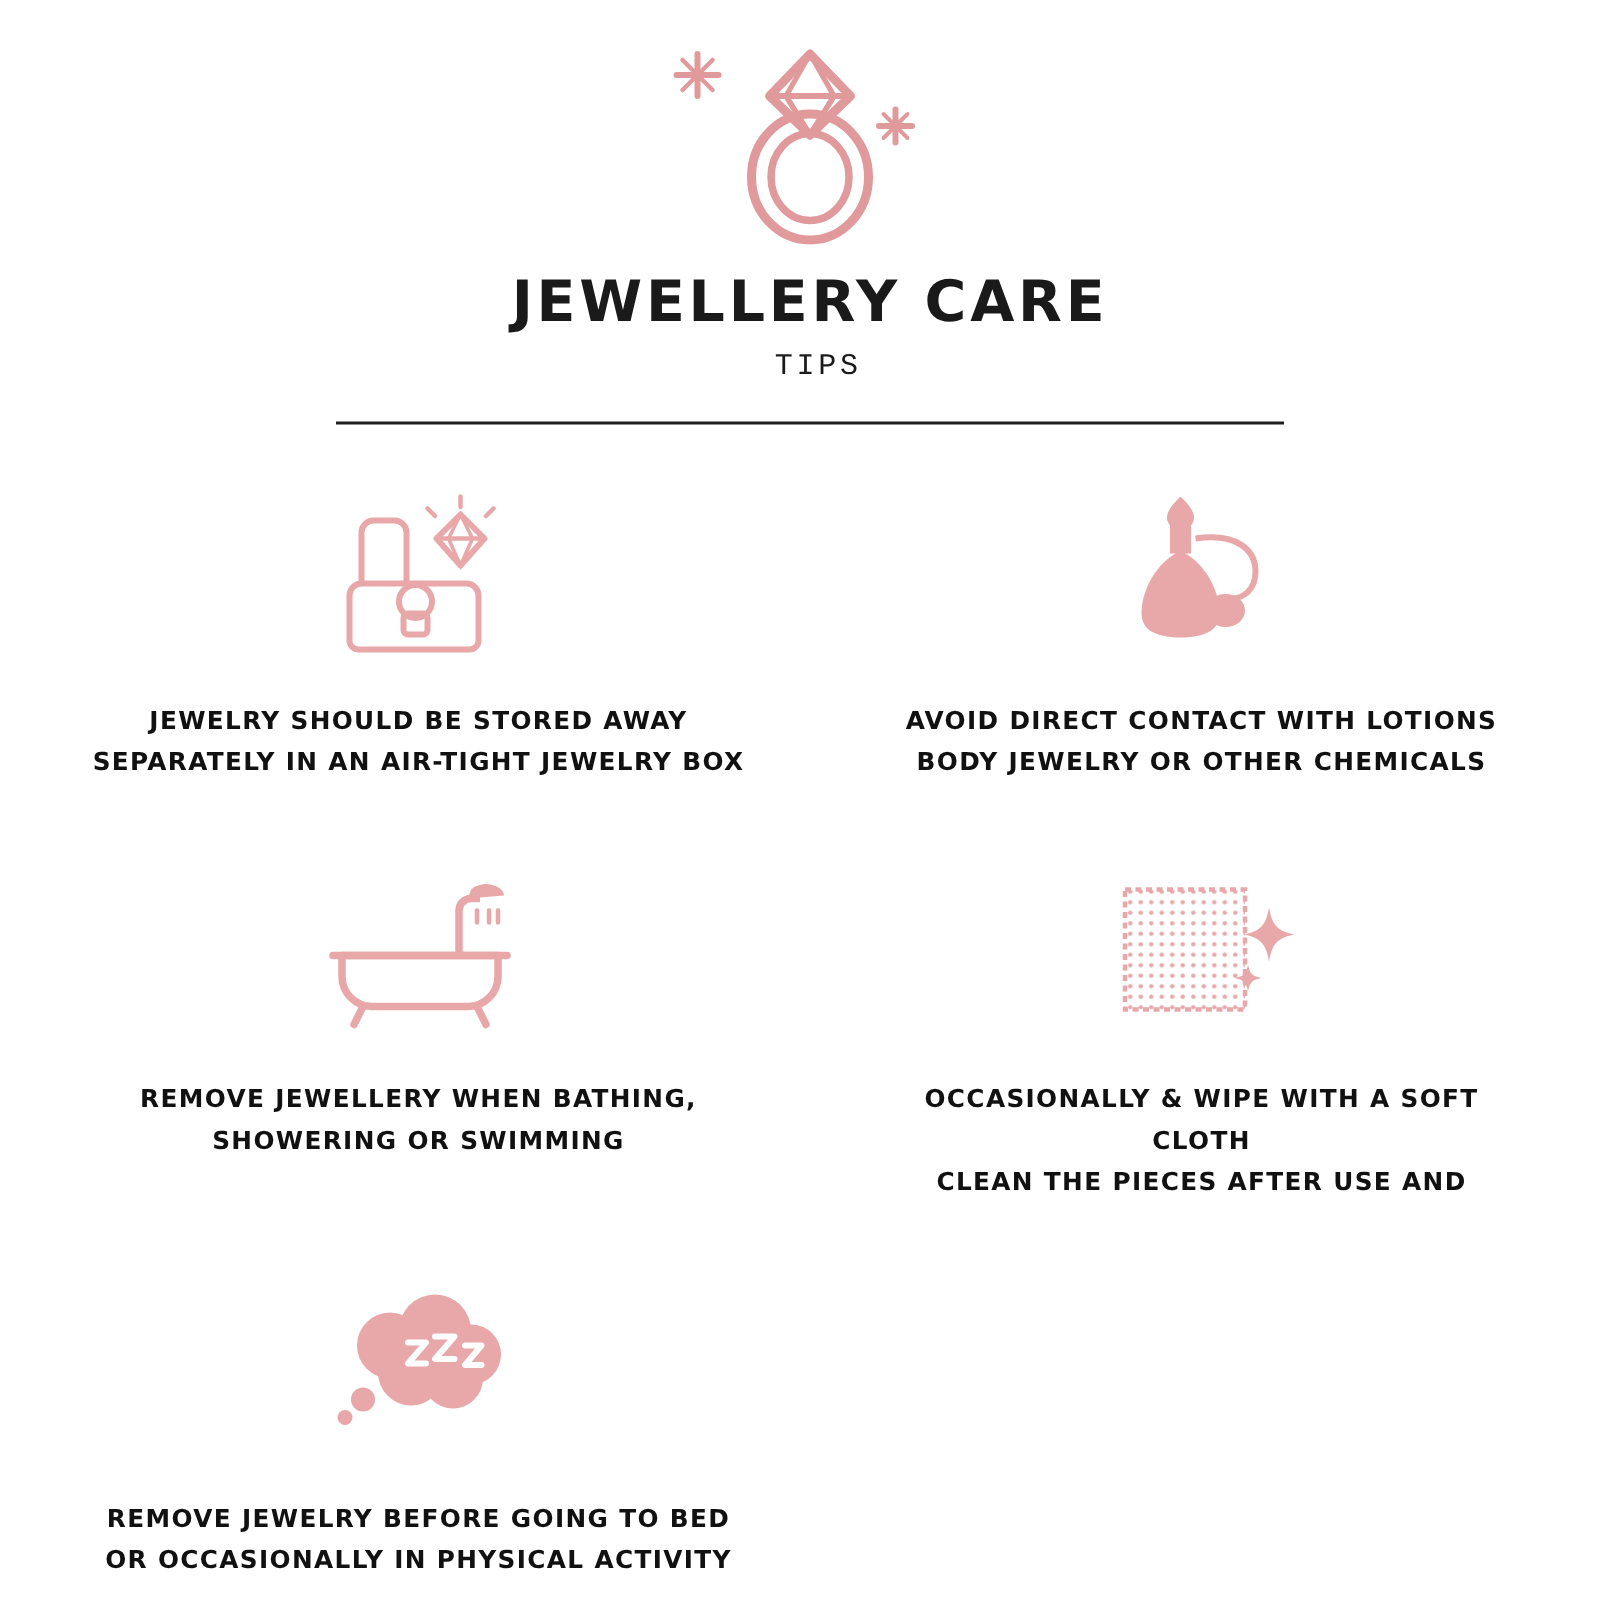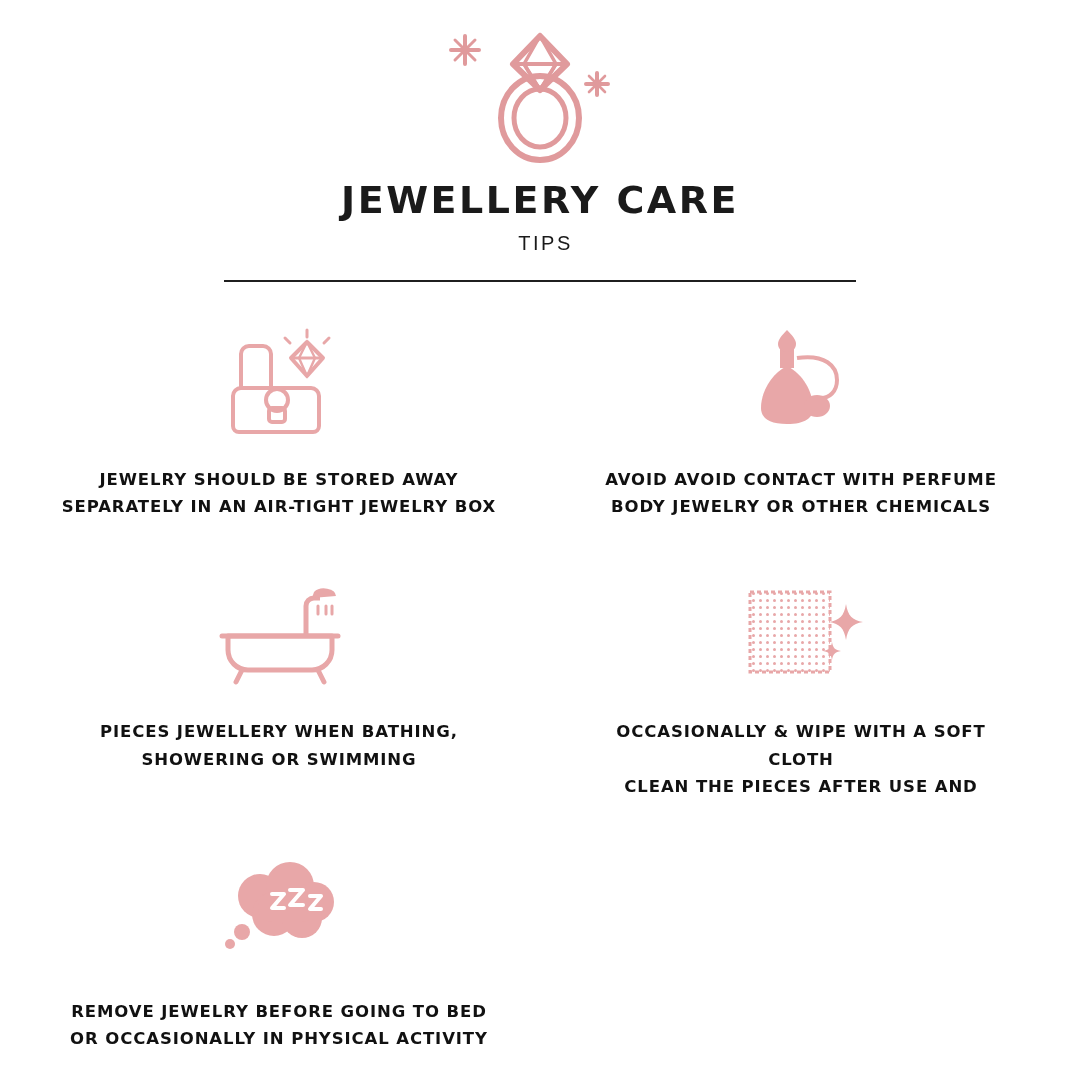--- a/index.html
+++ b/index.html
@@ -36,21 +36,21 @@
     letter-spacing: 2.5px;
     color: #1a1a1a;
     font-family: "DejaVu Sans", sans-serif;
   }
   .subtitle {
     margin: 10px 0 0 11px;
     font-size: 20px;
     font-weight: 400;
     letter-spacing: 2.5px;
     color: #1a1a1a;
-    font-family: Liberation Sans, sans-serif;
+    font-family: Liberation Mono, monospace;
   }
   .rule {
     width: 632px;
     height: 2px;
     background: #1f1f1f;
     margin: 25px auto 0 auto;
   }
 
   
   .grid {
@@ -158,21 +158,21 @@
           <rect x="39" y="24" width="14" height="20" fill="#e8a7a8"></rect>
 
           <path d="M46 6 c-6 6 -9 10 -9 14 0 5 4 8 9 8 5 0 9 -3 9 -8 0 -4 -3 -8 -9 -14 z" fill="#e8a7a8"></path>
 
           <path d="M56 34 C84 30 96 42 96 56 C96 68 88 74 80 74" stroke="#e8a7a8" stroke-width="4" fill="none"></path>
 
           <ellipse cx="76" cy="82" rx="13" ry="11" fill="#e8a7a8"></ellipse>
         </svg>
       </div>
       <div class="caption">
-        <span class="line">AVOID AVOID CONTACT WITH PERFUME</span>
+        <span class="line">AVOID DIRECT CONTACT WITH LOTIONS</span>
         <span class="line">BODY JEWELRY OR OTHER CHEMICALS</span>
       </div>
     </div>
 
     <div class="cell">
       <div class="icon-wrap">
         <svg width="130" height="118" viewBox="0 0 130 118" fill="none" xmlns="http://www.w3.org/2000/svg">
 
           <path d="M92 62 V30 a8 8 0 0 1 8 -8 h6" stroke="#e8a7a8" stroke-width="5" fill="none"></path>
 
@@ -180,21 +180,21 @@
 
           <path d="M104 30 v8 M112 30 v8 M118 30 v8" stroke="#e8a7a8" stroke-width="3" stroke-linecap="round"></path>
 
           <path d="M14 60 h104 v14 a20 20 0 0 1 -20 20 H34 a20 20 0 0 1 -20 -20 z" stroke="#e8a7a8" stroke-width="5" stroke-linejoin="round" fill="none"></path>
           <path d="M8 60 h116" stroke="#e8a7a8" stroke-width="5" stroke-linecap="round"></path>
 
           <path d="M28 94 l-6 12 M104 94 l6 12" stroke="#e8a7a8" stroke-width="5" stroke-linecap="round"></path>
         </svg>
       </div>
       <div class="caption">
-        <span class="line">PIECES JEWELLERY WHEN BATHING,</span>
+        <span class="line">REMOVE JEWELLERY WHEN BATHING,</span>
         <span class="line">SHOWERING OR SWIMMING</span>
       </div>
     </div>
 
     <div class="cell">
       <div class="icon-wrap">
         <svg width="130" height="118" viewBox="0 0 130 118" fill="none" xmlns="http://www.w3.org/2000/svg">
           <defs>
             <pattern id="clothdots" width="7" height="7" patternUnits="userSpaceOnUse">
               <circle cx="3.5" cy="3.5" r="1.5" fill="#e8a7a8"></circle>

